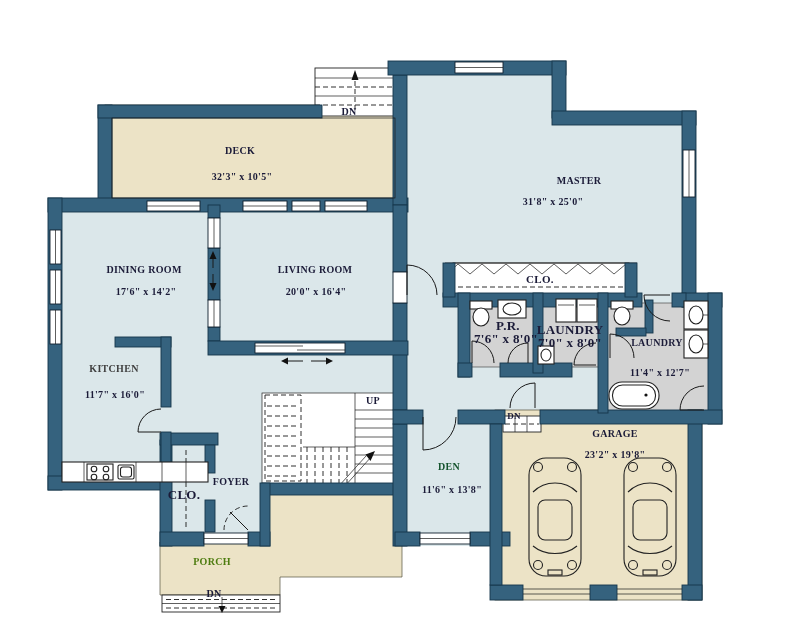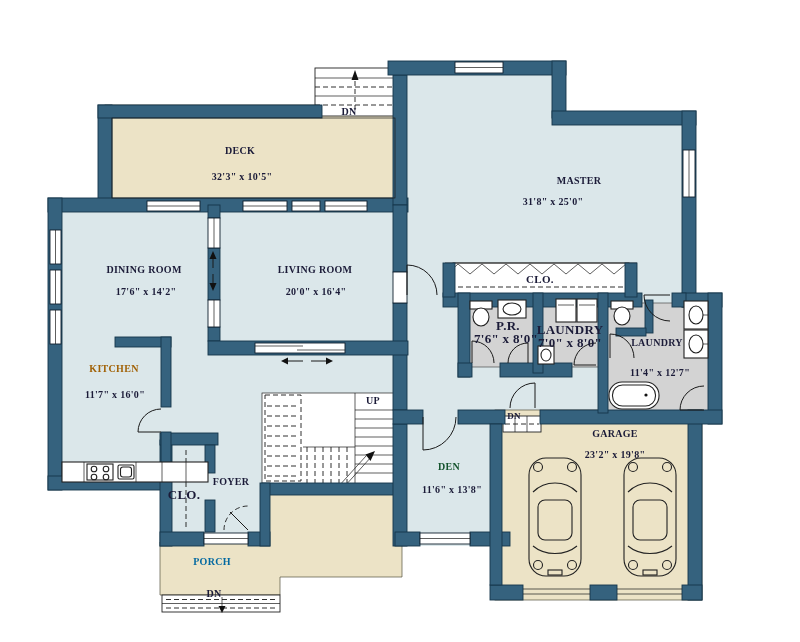--- a/index.html
+++ b/index.html
@@ -271,33 +271,33 @@
 </svg>
 
   <div class="lbl s13" style="left: 240px; top: 151px; color: rgb(27, 27, 56);">DECK</div>
   <div class="lbl s13" style="left: 242px; top: 177px; color: rgb(27, 27, 56);">32'3" x 10'5"</div>
   <div class="lbl s13" style="left: 551px; top: 181px; color: rgb(27, 27, 56); margin-left: 28px;">MASTER</div>
   <div class="lbl s13" style="left: 553px; top: 202px; color: rgb(27, 27, 56);">31'8" x 25'0"</div>
   <div class="lbl s13" style="left: 144px; top: 270px; color: rgb(27, 27, 56); text-align: right;">DINING ROOM</div>
   <div class="lbl s13" style="left: 146px; top: 292px; color: rgb(27, 27, 56);">17'6" x 14'2"</div>
   <div class="lbl s13" style="left: 315px; top: 270px; color: rgb(27, 27, 56);">LIVING ROOM</div>
   <div class="lbl s13" style="left: 316px; top: 292px; color: rgb(27, 27, 56);">20'0" x 16'4"</div>
-  <div class="lbl s13" style="left: 114px; top: 369px; color: #a16207;">KITCHEN</div>
+  <div class="lbl s13" style="left: 114px; top: 369px; color: #404040;">KITCHEN</div>
   <div class="lbl s13" style="left: 115px; top: 395px; color: rgb(27, 27, 56);">11'7" x 16'0"</div>
   <div class="lbl s12" style="left: 508px; top: 325px; color: rgb(27, 27, 56);">P.R.</div>
   <div class="lbl s12" style="left: 506px; top: 338px; color: rgb(27, 27, 56);">7'6" x 8'0"</div>
   <div class="lbl s12" style="left: 570px; top: 329px; color: rgb(27, 27, 56);">LAUNDRY</div>
   <div class="lbl s12" style="left: 570px; top: 342px; color: rgb(27, 27, 56);">7'0" x 8'0"</div>
   <div class="lbl s13" style="left: 657px; top: 343px; color: rgb(27, 27, 56);">LAUNDRY</div>
   <div class="lbl s13" style="left: 660px; top: 373px; color: rgb(27, 27, 56);">11'4" x 12'7"</div>
   <div class="lbl s11" style="left: 540px; top: 279px; color: rgb(27, 27, 56);">CLO.</div>
   <div class="lbl s12" style="left: 184px; top: 494px; color: rgb(27, 27, 56);">CLO.</div>
   <div class="lbl s13" style="left: 231px; top: 482px; color: rgb(27, 27, 56);">FOYER</div>
   <div class="lbl s13" style="left: 449px; top: 467px; color: #14532d;">DEN</div>
   <div class="lbl s13" style="left: 452px; top: 490px; color: rgb(27, 27, 56);">11'6" x 13'8"</div>
   <div class="lbl s13" style="left: 615px; top: 434px; color: rgb(27, 27, 56);">GARAGE</div>
   <div class="lbl s13" style="left: 615px; top: 455px; color: rgb(27, 27, 56);">23'2" x 19'8"</div>
-  <div class="lbl s13" style="left: 212px; top: 562px; color: #0369a1;">PORCH</div>
+  <div class="lbl s13" style="left: 212px; top: 562px; color: #4d7c0f;">PORCH</div>
   <div class="lbl s10" style="left: 373px; top: 401px; color: rgb(27, 27, 56);">UP</div>
   <div class="lbl s10" style="left: 349px; top: 112px; color: rgb(27, 27, 56);">DN</div>
   <div class="lbl s9" style="left: 514px; top: 416px; color: rgb(27, 27, 56);">DN</div>
   <div class="lbl s10" style="left: 214px; top: 594px; color: rgb(27, 27, 56);">DN</div>
 </div>
 
 </body></html>

